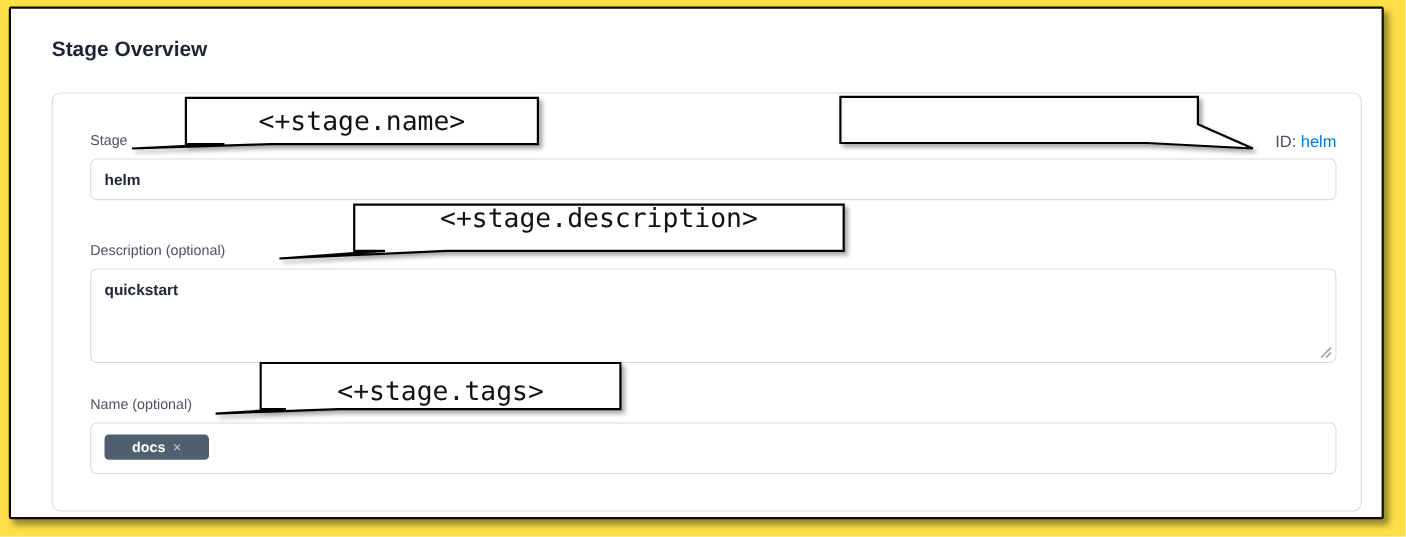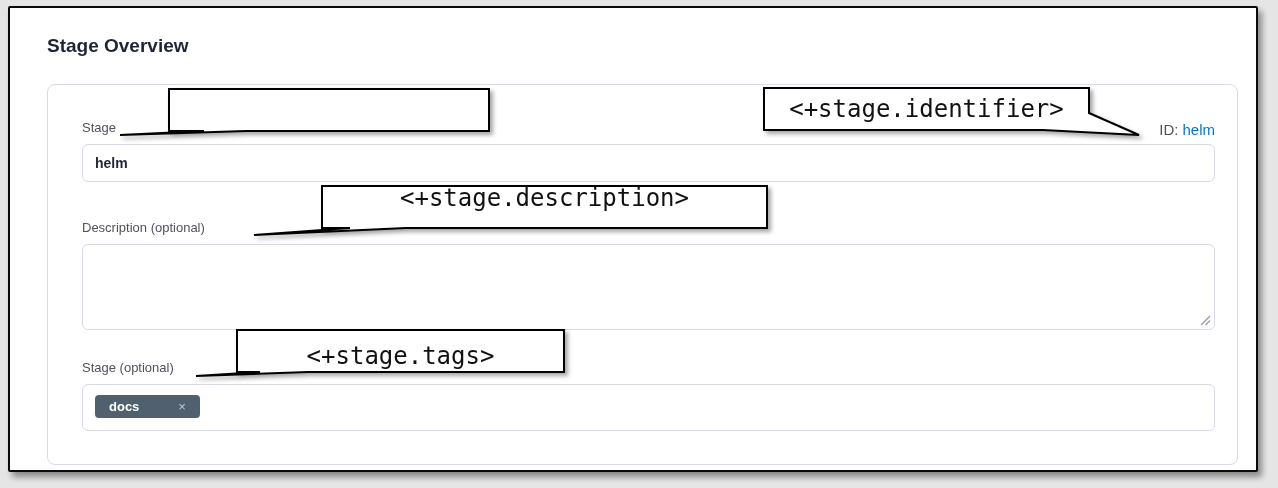--- a/index.html
+++ b/index.html
@@ -1,17 +1,17 @@
 <!DOCTYPE html>
 <html><head>
 <meta charset="utf-8">
 <style>
   * { margin:0; padding:0; box-sizing:border-box; }
   body { background:#ffffff; font-family:"Liberation Sans","DejaVu Sans",sans-serif; }
-  .canvas { position:relative; width:1278px; height:488px; background:#e5e5e5; overflow:hidden; }
+  .canvas { position:relative; width:1278px; height:488px; background:#fde047; overflow:hidden; }
 
   
   .frame {
     position:absolute; left:8px; top:6px; width:1250px; height:466px;
     border:2px solid #0b0b0b; background:#fff; border-radius:2px;
     box-shadow:4px 5px 6px rgba(0,0,0,.40);
   }
 
   .title {
     position:absolute; left:47px; top:36px; z-index:2;
@@ -49,22 +49,22 @@
 
   .textarea-box { left:82px; top:244px; width:1133px; height:86px; }
   .textarea-box .input-text {
     display:block; padding:10px 12px; font-size:14px; font-weight:600; color:#23263a;
   }
   .grip { position:absolute; right:3px; bottom:3px; }
 
   .tags-box { left:82px; top:384px; width:1133px; height:47px; }
   .chip {
     display:inline-flex; align-items:center; margin:10px 0 0 12px;
-    background:#51606f; border-radius:4px; padding:4px 14px;
-    font-size:13px; font-weight:600; color:#ffffff; cursor:pointer;gap:32px;
+    background:#51606f; border-radius:4px; padding:4px 25px;
+    font-size:13px; font-weight:600; color:#ffffff; cursor:pointer;
   }
   .chip-x { margin-left:7px; color:#c3cad3; font-weight:400; font-size:13px; cursor:pointer; }
 
   
   .callout-layer {
     position:absolute; left:0; top:0; z-index:5; pointer-events:none;
     filter:drop-shadow(3px 3px 2px rgba(0,0,0,.35));
   }
   .bubble { fill:#ffffff; stroke:#000000; stroke-width:2; }
   .callout-text {
@@ -95,39 +95,40 @@
     <span>ID:</span><a class="id-value">helm</a>
   </div>
 
   <div class="input name-input">
     <span class="input-text">helm</span>
   </div>
 
   <label class="lbl lbl-desc">Description (optional)</label>
 
   <div class="textarea-box">
+    <span class="input-text">quickstart</span>
     <svg class="grip" width="11" height="11" viewBox="0 0 11 11">
       <line x1="1" y1="10" x2="10" y2="1" stroke="#9aa0ad" stroke-width="1.5"></line>
       <line x1="5.5" y1="10" x2="10" y2="5.5" stroke="#9aa0ad" stroke-width="1.5"></line>
     </svg>
   </div>
 
-  <label class="lbl lbl-tags">Stage (optional)</label>
+  <label class="lbl lbl-tags">Name (optional)</label>
 
   <div class="input tags-box">
     <span class="chip">
       <span>docs</span>
       <span class="chip-x">×</span>
     </span>
   </div>
 
   <svg class="callout-layer" width="1278" height="488" viewBox="0 0 1278 488">
     <path class="bubble" d="M169,89 H489 V131 H246 L120,135 L204,131 H169 Z"></path>
     <path class="bubble" d="M764,88 H1089 V113 L1139,135 L1043,130 H764 Z"></path>
     <path class="bubble" d="M322,186 H767 V228 H406 L254,235 L350,228 H322 Z"></path>
     <path class="bubble" d="M237,330 H564 V372 H308 L196,376 L260,372 H237 Z"></path>
   </svg>
 
-  <div class="callout-text ct-2">&lt;+stage.identifier&gt;</div>
+  <div class="callout-text ct-1">&lt;+stage.name&gt;</div>
   <div class="callout-text ct-3">&lt;+stage.description&gt;</div>
   <div class="callout-text ct-4">&lt;+stage.tags&gt;</div>
 
 </div>
 
 </body></html>

